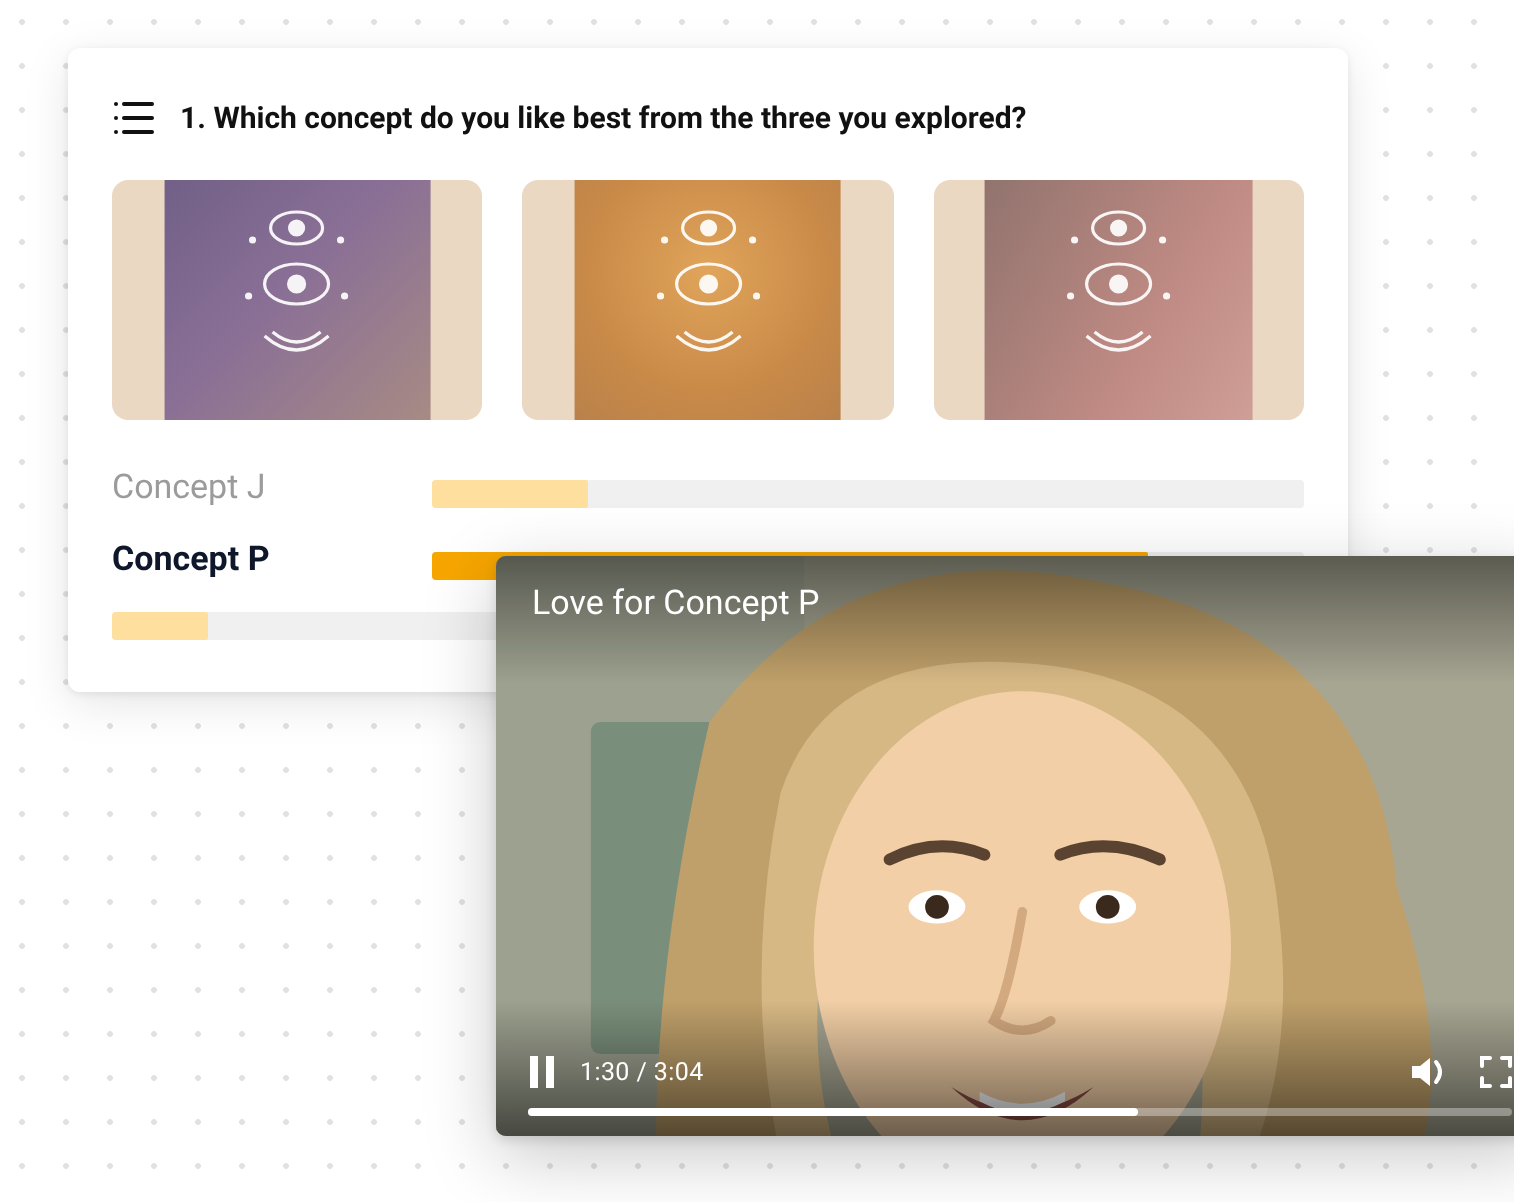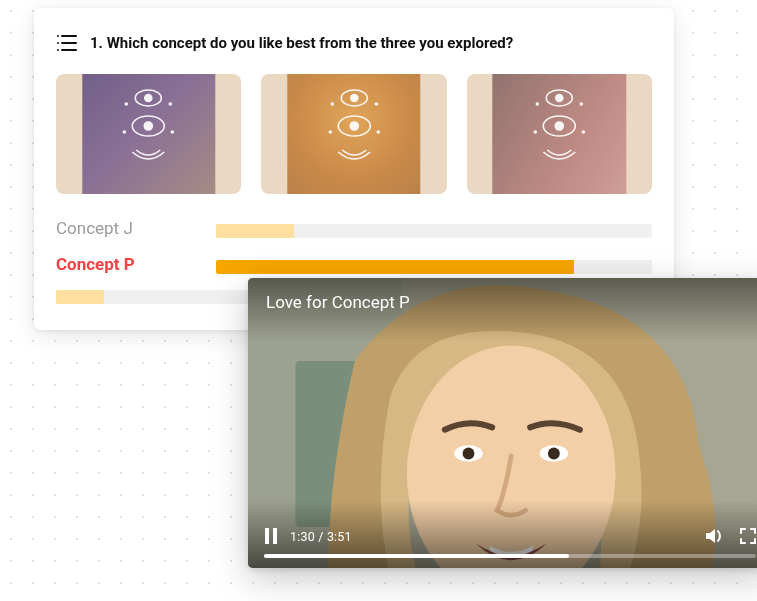--- a/index.html
+++ b/index.html
@@ -15,21 +15,21 @@
     position: absolute;
     inset: 0;
     background-image: radial-gradient(circle, #c9c9c9 1.4px, transparent 1.5px);
     background-size: 22px 22px;
     background-position: 0 0;
     opacity: 0.55;
   }
   .card {
     position: absolute;
     left: 34px;
-    top: 8px;
+    top: 24px;
     width: 640px;
     background: #fff;
     border-radius: 6px;
     box-shadow: 0 6px 24px rgba(0,0,0,0.10), 0 1px 4px rgba(0,0,0,0.08);
     padding: 26px 22px 26px 22px;
   }
   .q-header {
     display: flex;
     align-items: center;
     gap: 12px;
@@ -83,21 +83,21 @@
     display:flex;
     align-items:flex-end;
     gap: 20px;
   }
   .bar-label {
     width: 140px;
     font-size: 17px;
     color: #9b9b9b;
     font-weight: 400;
   }
-  .bar-label.selected { color:#ef4444; font-weight: 700; }
+  .bar-label.selected { color:#0f172a; font-weight: 700; }
   .bar-track {
     flex:1;
     height: 14px;
     background: #f0f0f0;
     border-radius: 2px;
     position: relative;
     overflow: hidden;
   }
   .bar-fill {
     position:absolute;
@@ -315,21 +315,21 @@
       <div class="controls-left">
         <span class="ctrl-btn">
           <svg width="14" height="16" viewBox="0 0 14 16">
               <rect x="1" y="0" width="4" height="16" fill="#fff"></rect>
               <rect x="9" y="0" width="4" height="16" fill="#fff"></rect>
             </svg>
         </span>
         <span class="time">
           <span>1:30</span>
           <span> / </span>
-          <span>3:51</span>
+          <span>3:04</span>
         </span>
       </div>
       <div class="controls-right">
         <span class="ctrl-btn">
           <svg width="20" height="16" viewBox="0 0 20 16">
             <path d="M0 5 H4 L9 1 V15 L4 11 H0 Z" fill="#fff"></path>
             <path d="M12 3 Q16 8 12 13" stroke="#fff" stroke-width="2" fill="none" stroke-linecap="round"></path>
           </svg>
         </span>
         <span class="ctrl-btn">

